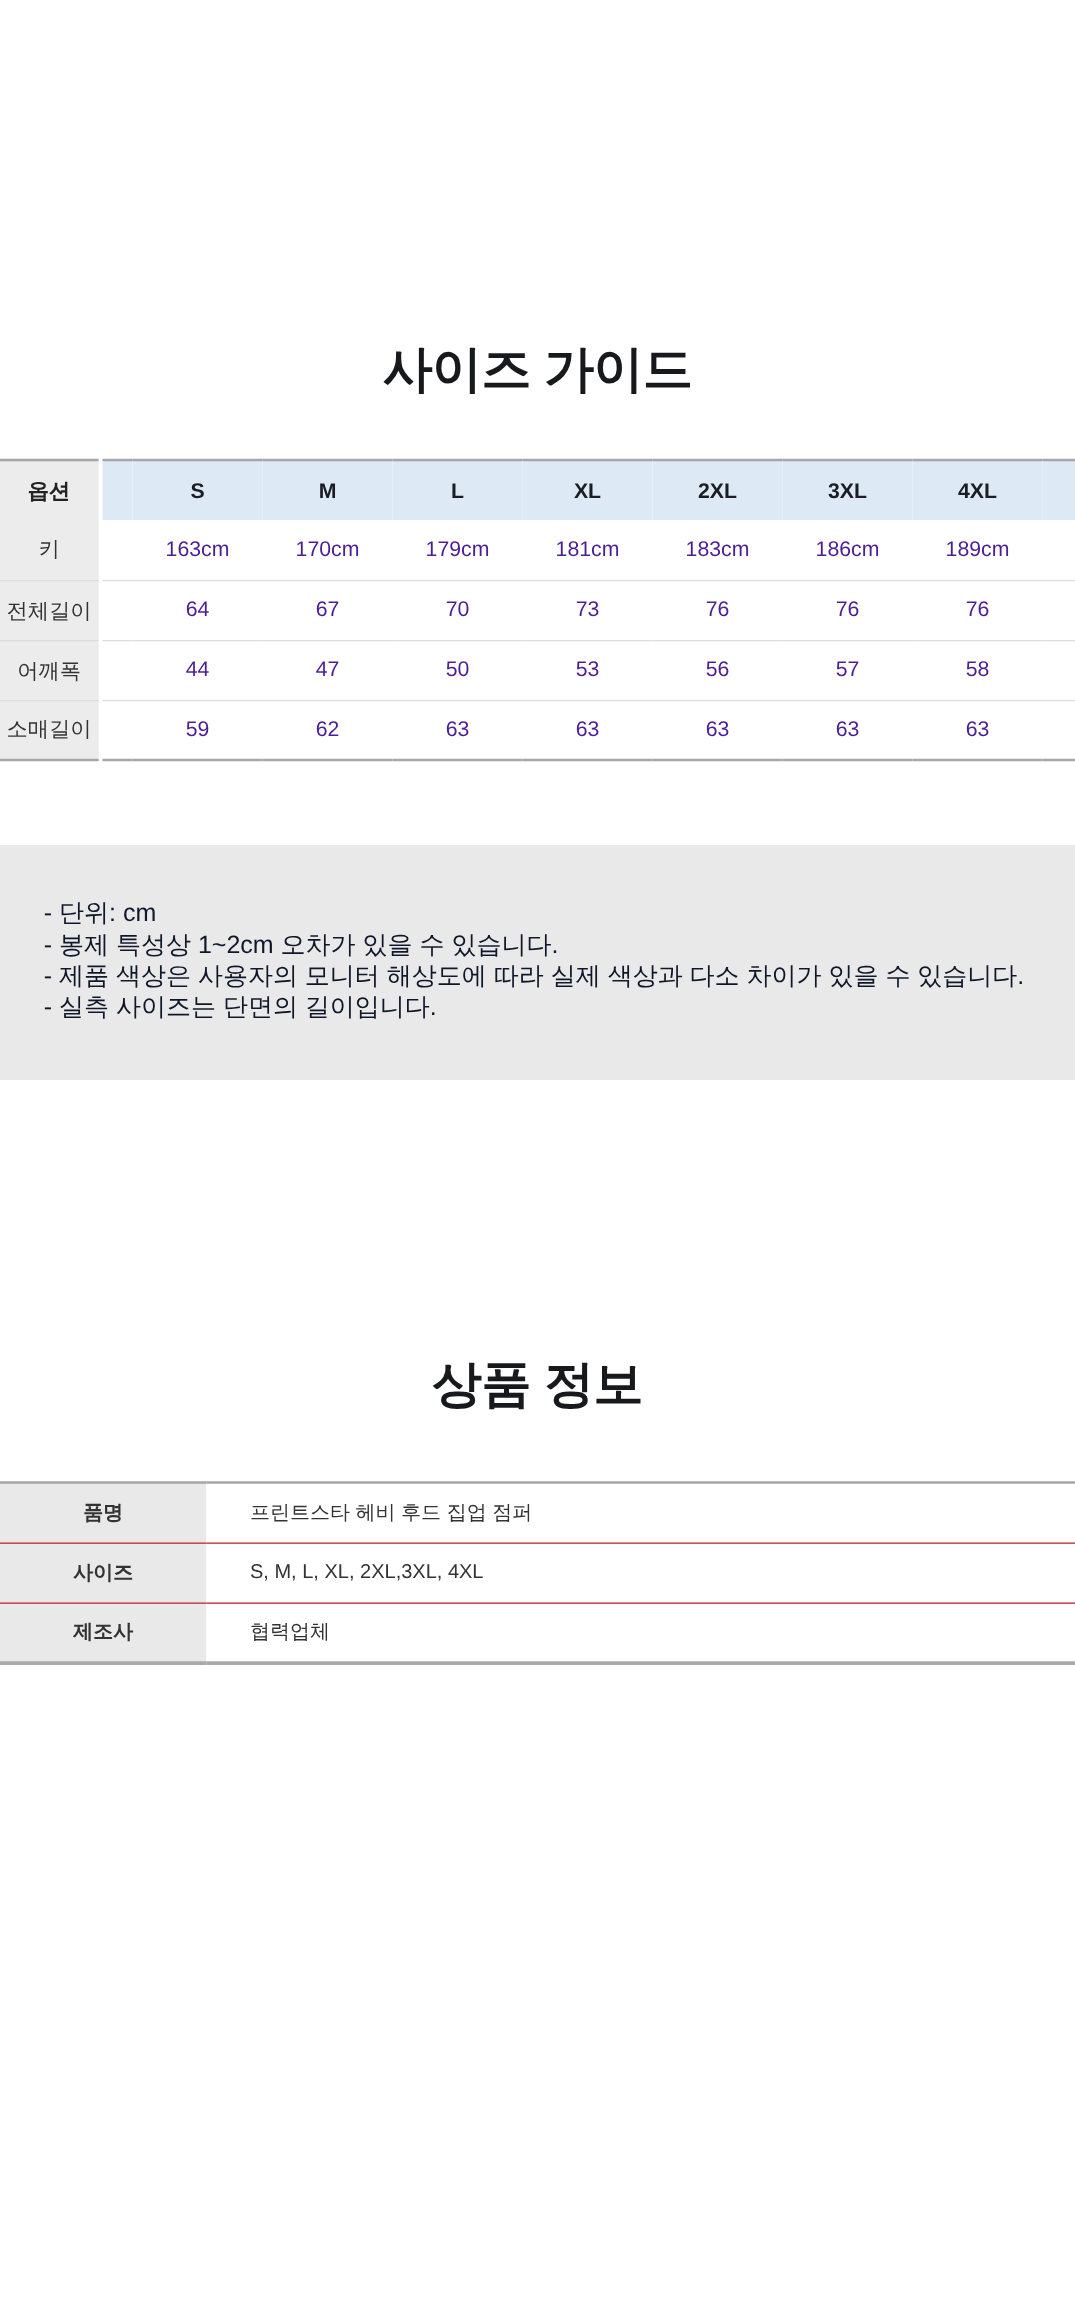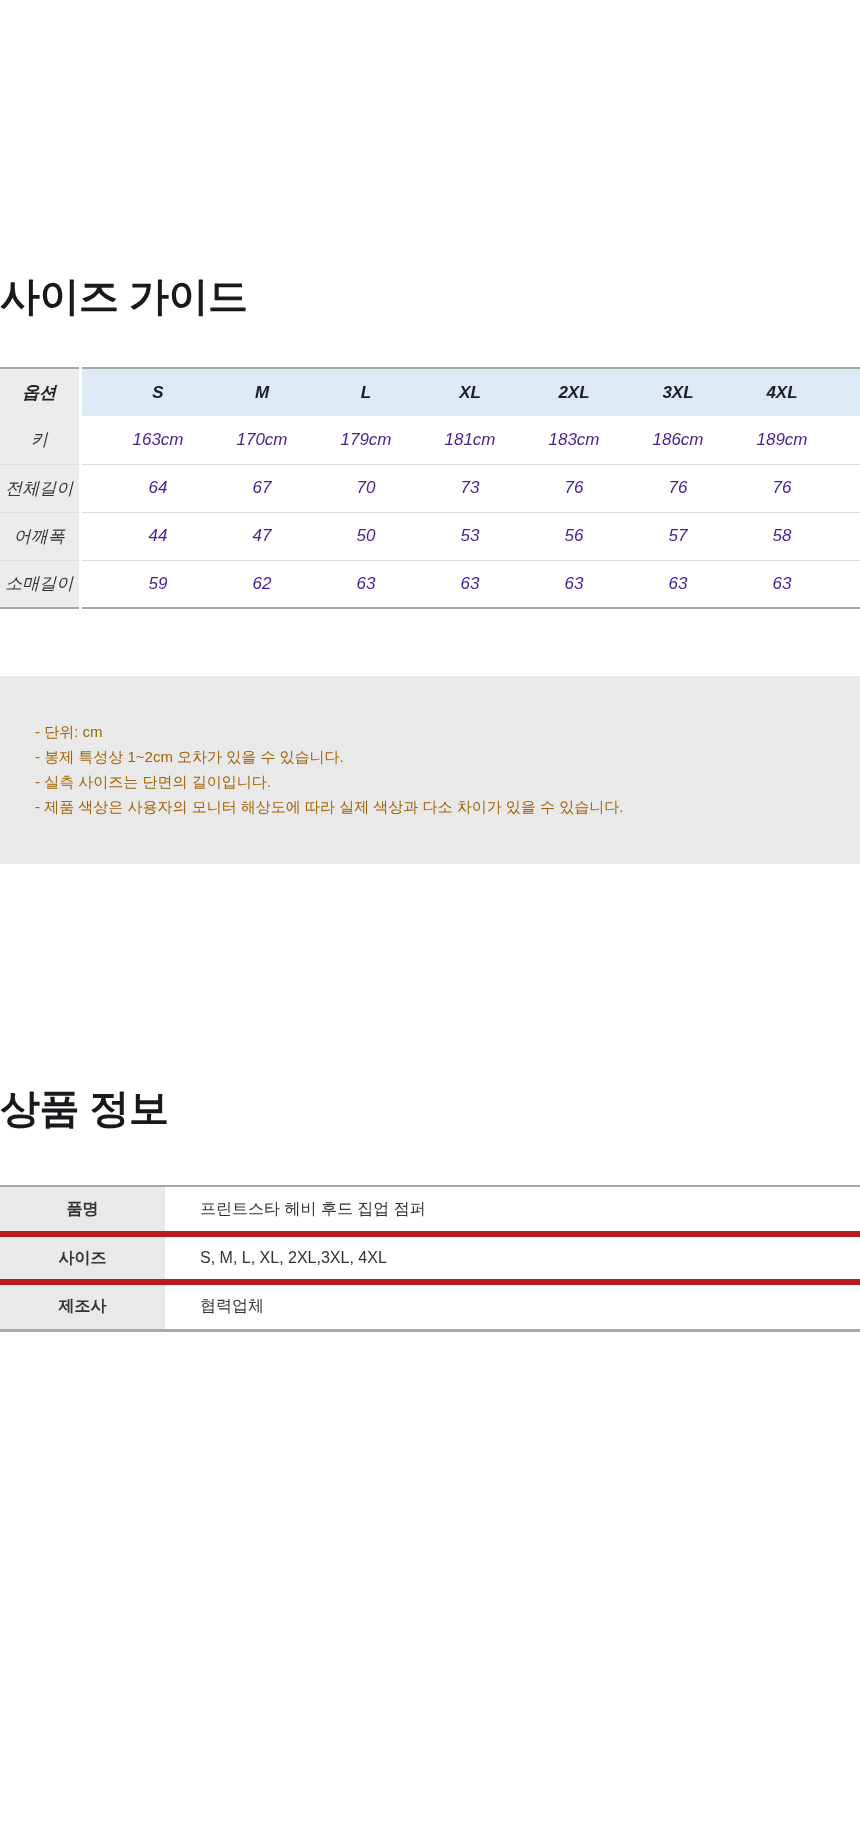--- a/index.html
+++ b/index.html
@@ -9,28 +9,29 @@
     font-family:"Liberation Sans", sans-serif;
     color:#333333;
   }
   .section-title{
     margin:0;
     font-size:40px;
     font-weight:700;
     line-height:48px;
     letter-spacing:-0.5px;
     color:#17191d;
+    text-align:center;
   }
   #size-guide-title{margin-top:272px;margin-bottom:47px;}
   #product-info-title{margin-top:220px;margin-bottom:53px;}
 
   table{border-collapse:collapse;width:860px;table-layout:fixed;}
 
   
-  .size-table{border-top:2px solid #a6a6a6;border-bottom:2px solid #a6a6a6;font-style:italic;}
+  .size-table{border-top:2px solid #a6a6a6;border-bottom:2px solid #a6a6a6;}
   .size-table tr{height:48px;}
   .size-table th,.size-table td{padding:0;text-align:center;vertical-align:middle;}
   .size-table thead th{
     background:#ddeaf6;
     font-size:17px;font-weight:700;color:#1b1d22;
   }
   .size-table thead th.lbl{
     background:#ececec;color:#222222;
     border-right:3px solid #ffffff;
   }
@@ -45,29 +46,29 @@
   .size-table tbody tr:last-child td{border-bottom:none;}
 
   
   .notes{
     margin-top:67px;
     background:#e9e9e9;
     padding:43px 35px 45px 35px;
   }
   .notes p{
     margin:0;
-    font-size:15px;
+    font-size:20px;
     line-height:25px;
-    color:#a16207;
+    color:#0f172a;
   }
 
   
   .info-table{border-top:2px solid #a6a6a6;border-bottom:3px solid #a9a9a9;}
   .info-table tr{height:48px;}
-  .info-table td{vertical-align:middle;border-bottom:6px solid #b91c1c;padding:0;}
+  .info-table td{vertical-align:middle;border-bottom:1px solid #b91c1c;padding:0;}
   .info-table tr:last-child td{border-bottom:none;}
   .info-table td.ilbl{
     width:165px;
     background:#e9e9e9;
     text-align:center;
     font-size:16px;font-weight:700;color:#333333;
   }
   .info-table td.ival{
     padding-left:35px;
     font-size:16px;color:#333333;
@@ -157,22 +158,22 @@
           <td class="val">63</td>
           <td class="val">63</td>
           <td class="fill"></td>
         </tr>
       </tbody>
   </table>
 
   <div class="notes">
     <p>- 단위: cm</p>
     <p>- 봉제 특성상 1~2cm 오차가 있을 수 있습니다.</p>
+    <p>- 제품 색상은 사용자의 모니터 해상도에 따라 실제 색상과 다소 차이가 있을 수 있습니다.</p>
     <p>- 실측 사이즈는 단면의 길이입니다.</p>
-    <p>- 제품 색상은 사용자의 모니터 해상도에 따라 실제 색상과 다소 차이가 있을 수 있습니다.</p>
   </div>
 
   <h1 class="section-title" id="product-info-title">상품 정보</h1>
 
   <table class="info-table">
     <tbody id="info-body">
         <tr>
           <td class="ilbl">품명</td>
           <td class="ival">프린트스타 헤비 후드 집업 점퍼</td>
         </tr>

